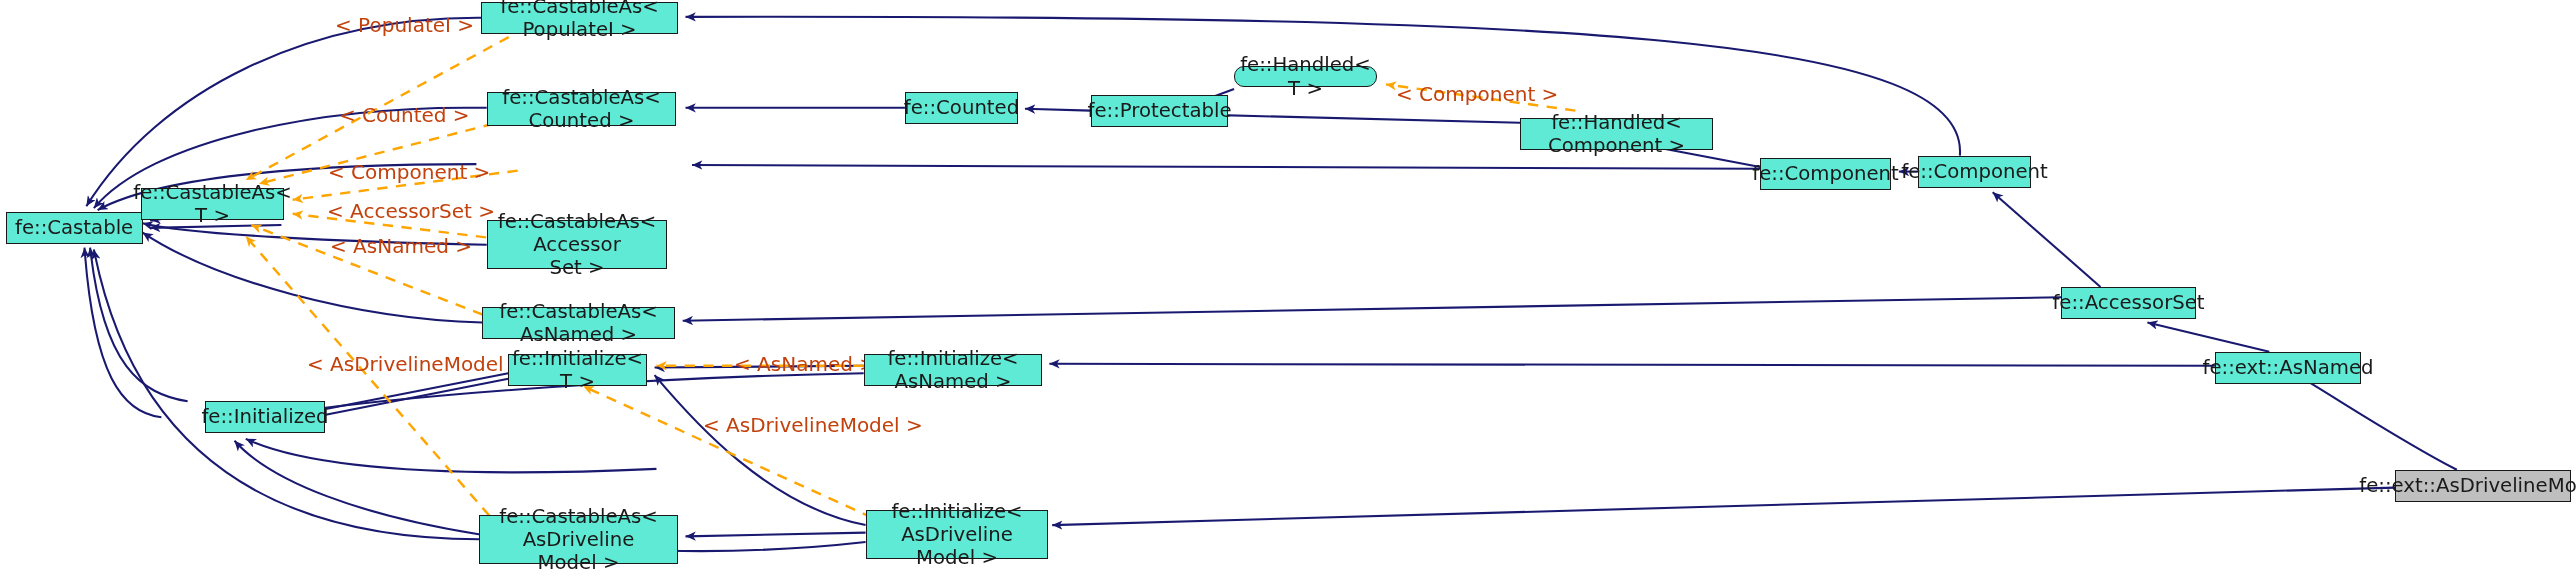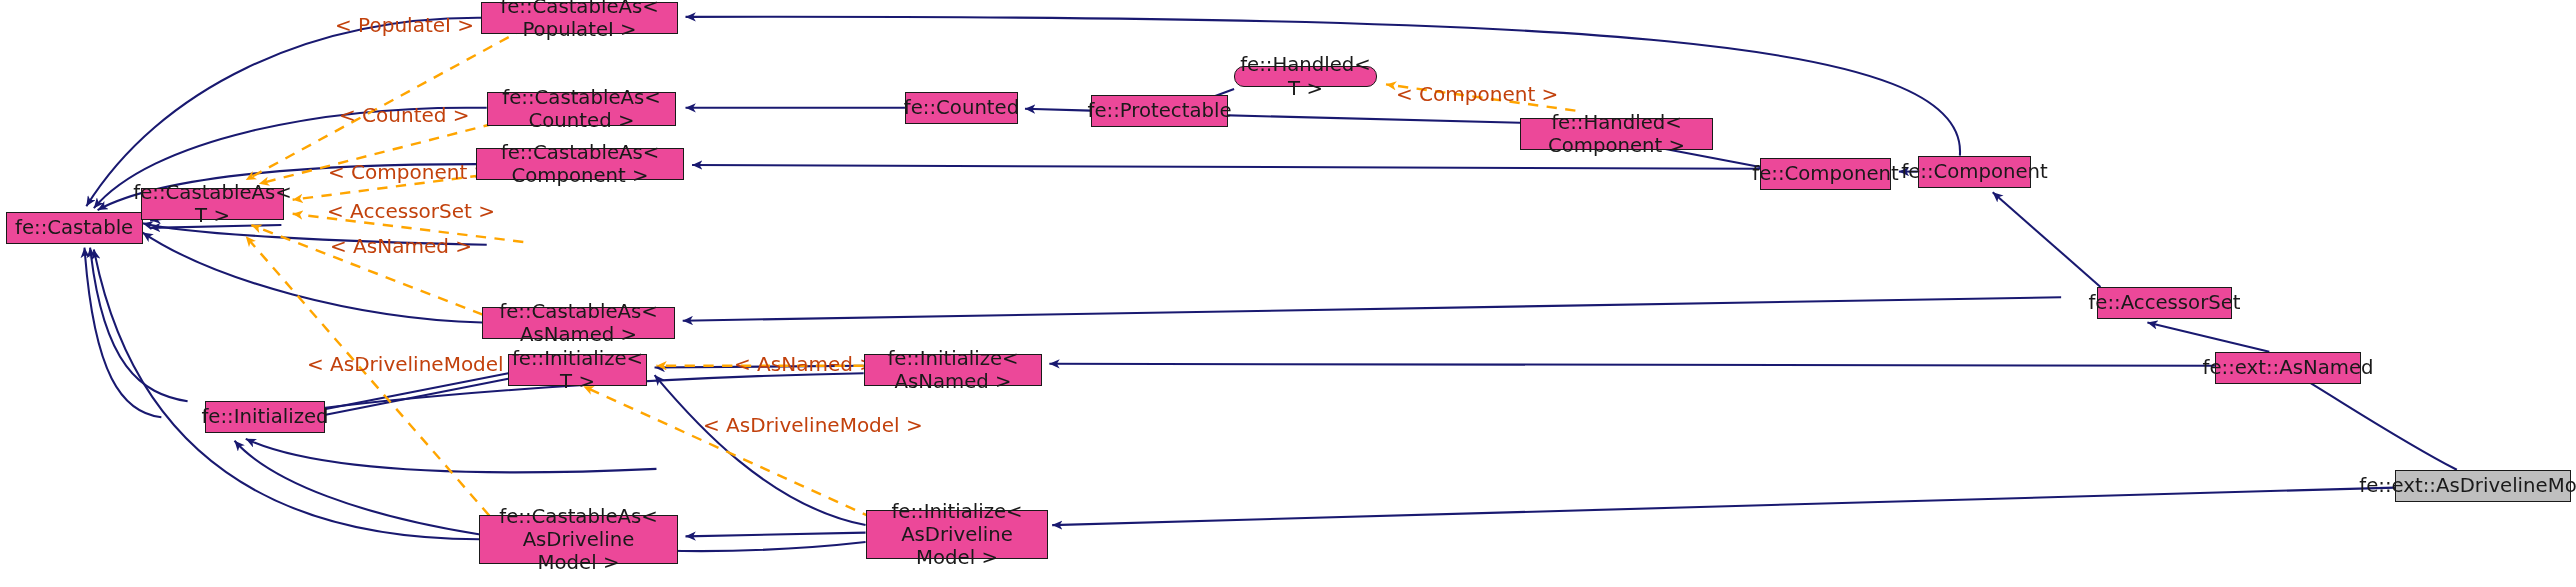--- a/index.html
+++ b/index.html
@@ -21,21 +21,21 @@
     position: absolute;
     left: 0;
     top: 0;
     width: 2576px;
     height: 587px;
   }
   .node {
     position: absolute;
     box-sizing: border-box;
     border: 1.9px solid #1a1a1a;
-    background: #ec4899;
+    background: #5eead4;
     color: #1a1a1a;
     font-size: 19.7px;
     line-height: 1.18;
     text-align: center;
     display: flex;
     align-items: center;
     justify-content: center;
     white-space: pre-line;
     z-index: 5;
   }
@@ -143,41 +143,42 @@
   </svg>
 
   <div class="node" style="left:5.6px;  top:212px; width:137px; height:32px;">fe::Castable</div>
 
   <div class="node" style="left:141px; top:188px; width:143px; height:32px;">fe::CastableAs&lt; T &gt;</div>
 
   <div class="node" style="left:481px; top:1.9px;   width:197px; height:32px;">fe::CastableAs&lt; PopulateI &gt;</div>
 
   <div class="node" style="left:487px; top:92px;  width:189px; height:34px;">fe::CastableAs&lt; Counted &gt;</div>
 
-  <div class="node" style="left:476px; top:148px; width:208px; height:32px;">fe::CastableAs&lt; Component &gt;</div>
-
+
+  <div class="node" style="left:487px; top:220px; width:180px; height:49px;">fe::CastableAs&lt; Accessor
+Set &gt;</div>
 
   <div class="node" style="left:482px; top:307px; width:193px; height:32px;">fe::CastableAs&lt; AsNamed &gt;</div>
 
   <div class="node" style="left:479px; top:515px; width:199px; height:49px;">fe::CastableAs&lt; AsDriveline
 Model &gt;</div>
 
   <div class="node" style="left:905px; top:92px;  width:113px; height:32px;">fe::Counted</div>
 
   <div class="node" style="left:1091px; top:95px; width:137px; height:32px;">fe::Protectable</div>
 
   <div class="node" style="left:1234px; top:66px;  width:143px; height:21px;border-radius:10px;">fe::Handled&lt; T &gt;</div>
 
   <div class="node" style="left:1520px; top:110px; width:193px; height:32px;margin-top:8px;">fe::Handled&lt; Component &gt;</div>
 
   <div class="node" style="left:1760px; top:158px; width:131px; height:32px;text-align:right;">fe::Component</div>
 
   <div class="node" style="left:1918px; top:156px; width:113px; height:32px;">fe::Component</div>
 
-  <div class="node" style="left:2061px; top:287px; width:135px; height:32px;margin-left:36px;">fe::AccessorSet</div>
+  <div class="node" style="left:2061px; top:287px; width:135px; height:32px;">fe::AccessorSet</div>
 
   <div class="node" style="left:2215px; top:352px; width:146px; height:32px;">fe::ext::AsNamed</div>
 
   <div class="node" style="left:508px; top:354px; width:139px; height:32px;">fe::Initialize&lt; T &gt;</div>
 
   <div class="node" style="left:864px; top:354px; width:178px; height:32px;">fe::Initialize&lt; AsNamed &gt;</div>
 
   <div class="node" style="left:866px; top:510px; width:182px; height:49px;">fe::Initialize&lt; AsDriveline
 Model &gt;</div>
 

